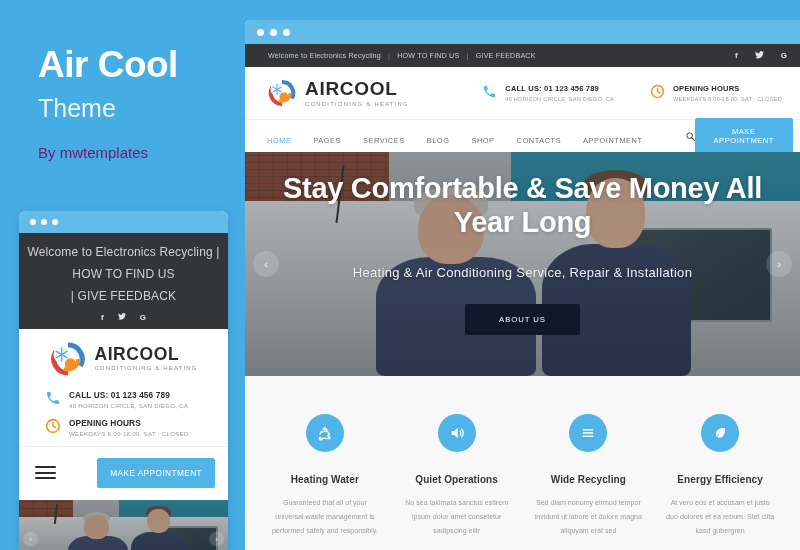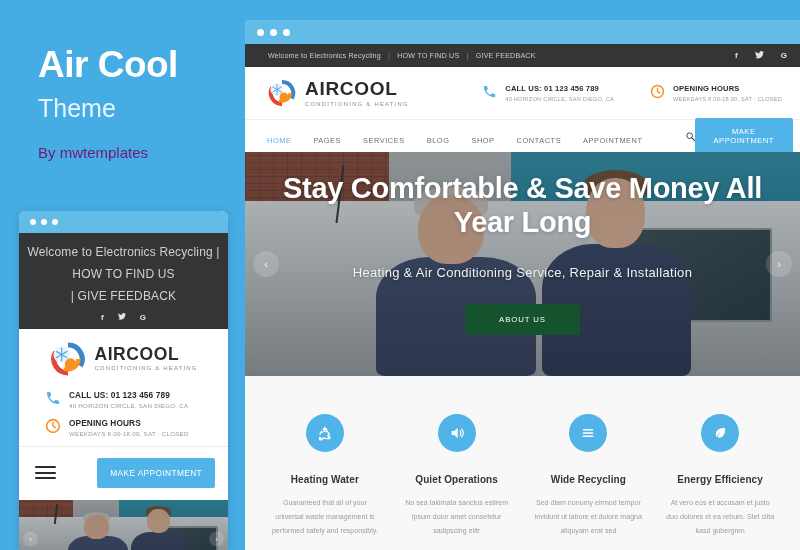--- a/index.html
+++ b/index.html
@@ -140,21 +140,21 @@
   .hero-title {
     font-size: 29px; font-weight: bold; color: #fff; text-align: center;
     line-height: 1.18; letter-spacing: -0.3px; max-width: 510px;
     text-shadow: 0 1px 4px rgba(0,0,0,0.22);
   }
   .hero-sub {
     font-size: 13px; color: #f0f2f3; margin-top: 26px; letter-spacing: 0.3px;
     text-shadow: 0 1px 3px rgba(0,0,0,0.3);
   }
   .hero-btn {
-    margin-top: 24px; background: #14532d; color: #fff;
+    margin-top: 24px; background: #0f172a; color: #fff;
     font-size: 7.8px; letter-spacing: 0.9px; padding: 11px 34px;
     border: 0; border-radius: 2px; cursor: pointer; font-weight: 500;
   }
   .arrow {
     position: absolute; top: 50%; transform: translateY(-50%);
     width: 26px; height: 26px; border-radius: 50%;
     background: rgba(255,255,255,0.16);
     display: flex; align-items: center; justify-content: center;
     color: rgba(255,255,255,0.85); font-size: 11px; cursor: pointer; z-index: 5;
   }

